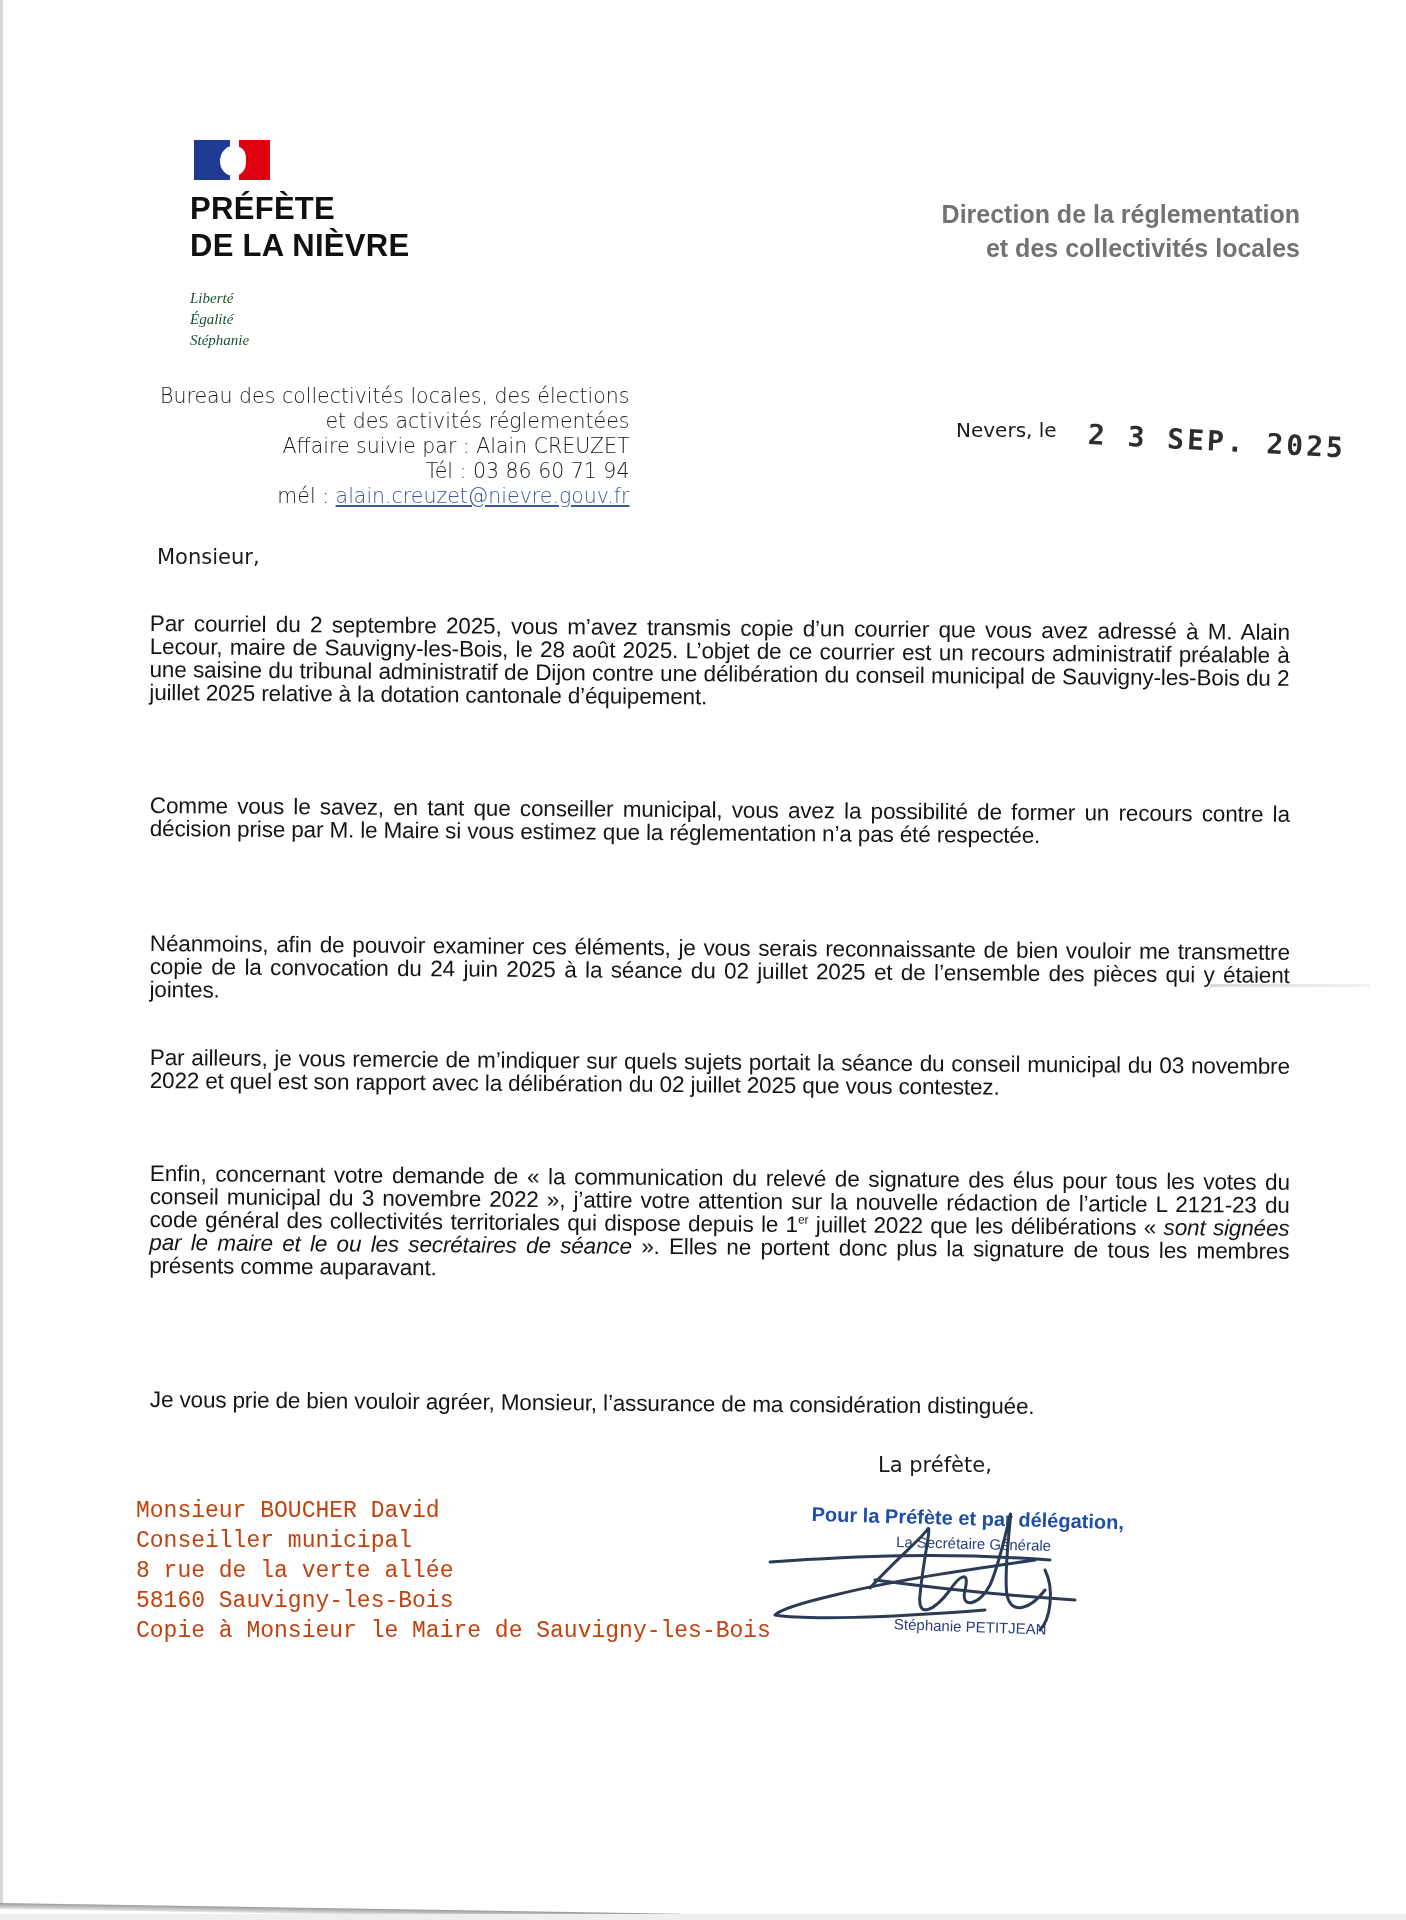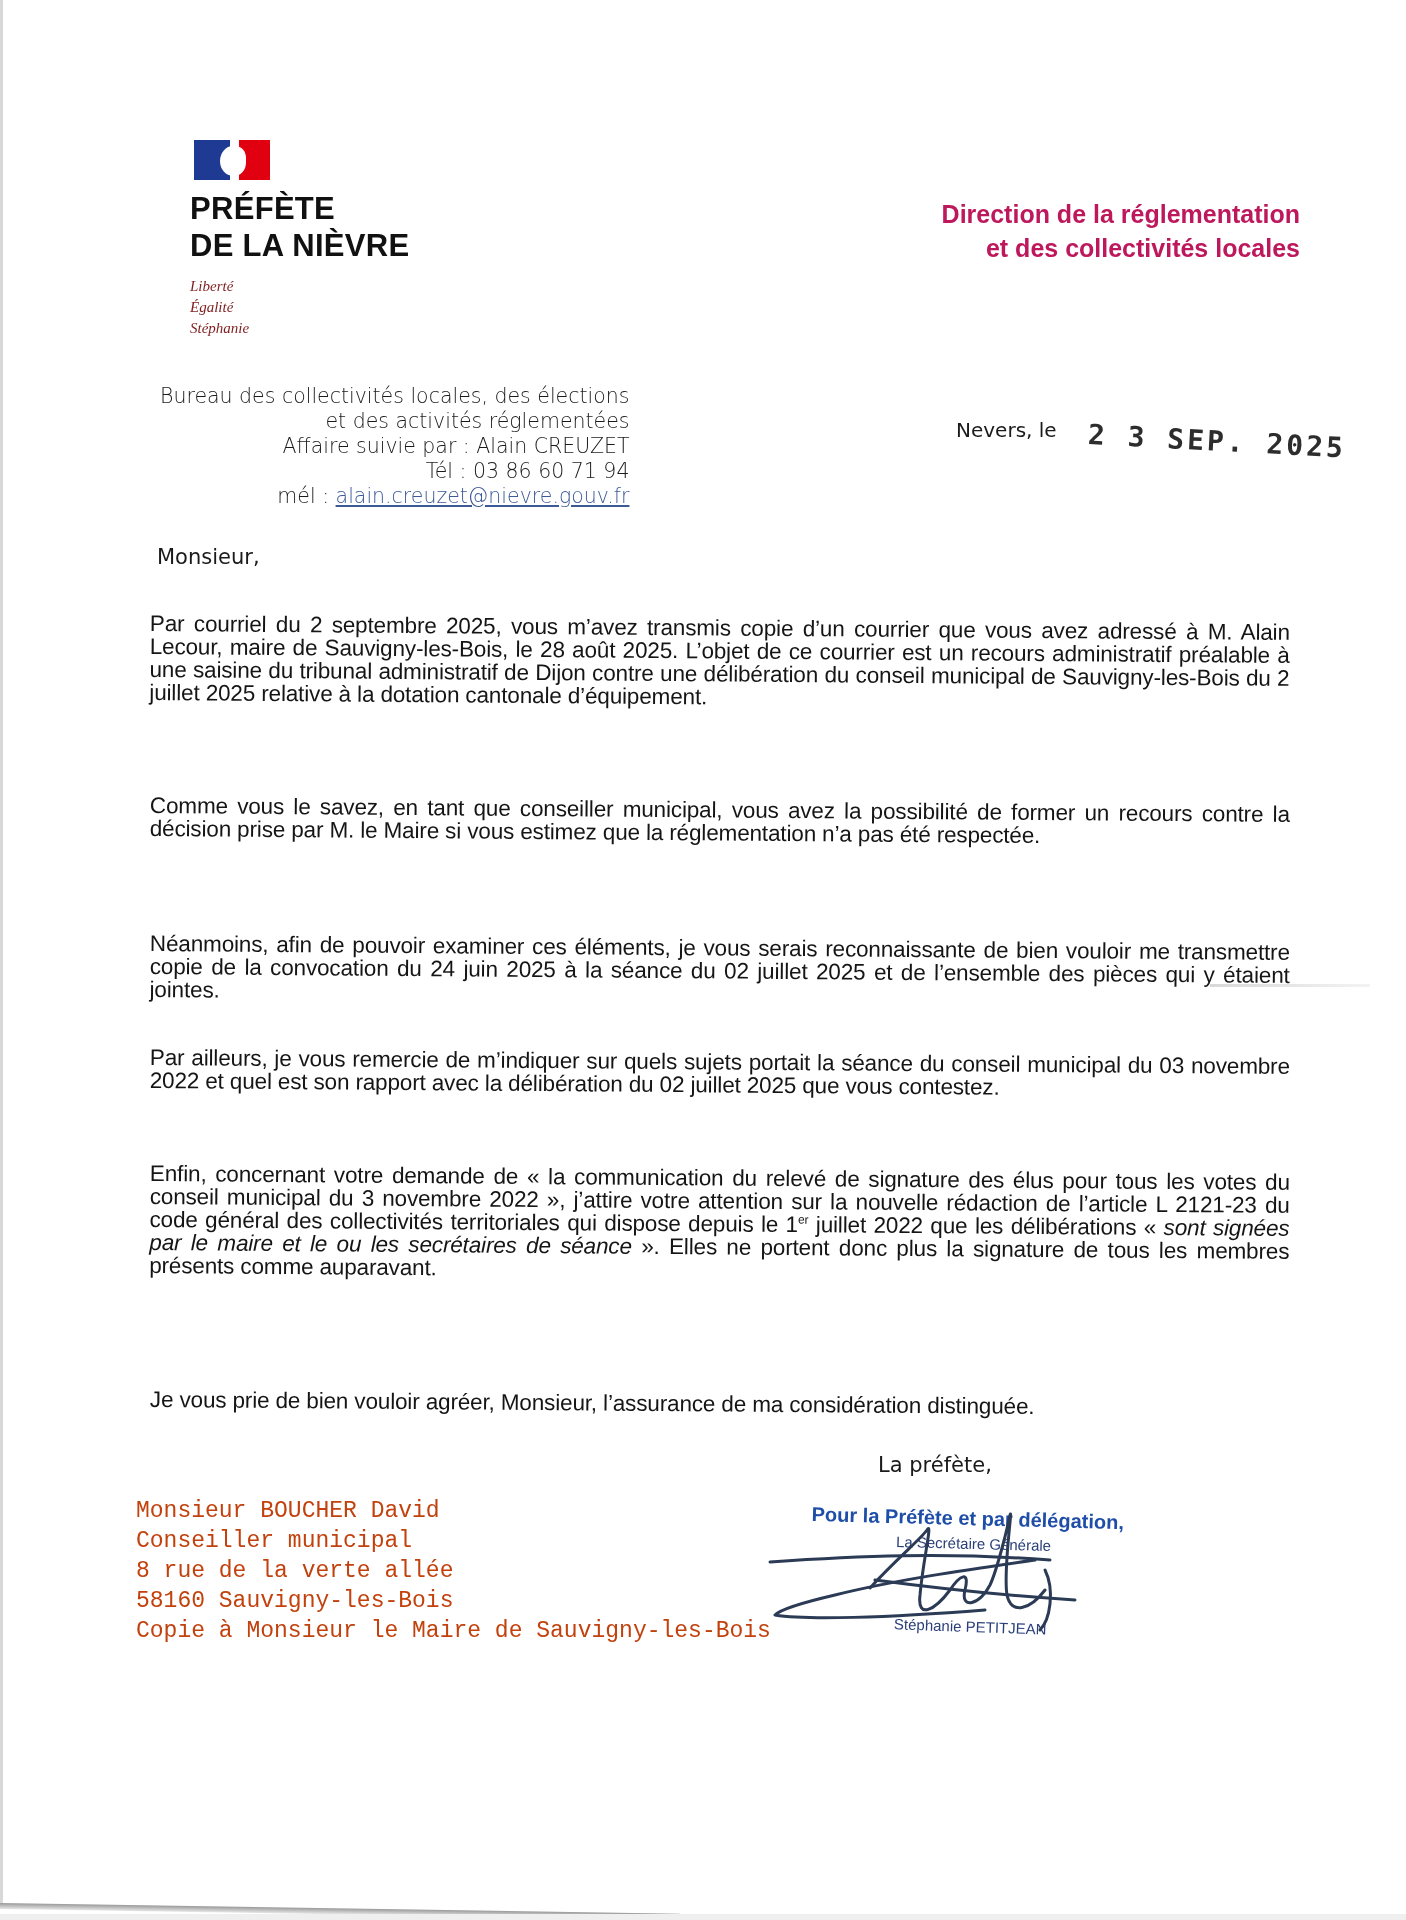--- a/index.html
+++ b/index.html
@@ -27,26 +27,26 @@
   }
   .marianne .blue { position: absolute; left: 0; top: 0; width: 36px; height: 40px; background: #1f3a93; }
   .marianne .red { position: absolute; left: 45px; top: 0; width: 31px; height: 40px; background: #e1000f; }
   .marianne .profile { position: absolute; left: 26px; top: 6px; width: 26px; height: 30px; background: #ffffff; border-radius: 50% 40% 45% 50%; }
   .prefecture-name {
     position: absolute; left: 190px; top: 190px; font-family: "Liberation Sans", sans-serif;
     font-weight: 700; font-size: 31px; line-height: 37px; color: #111; letter-spacing: 0.3px;
   }
   .prefecture-name div { white-space: nowrap; }
   .motto {
-    position: absolute; left: 190px; top: 276px; font-family: "Liberation Serif", serif;
-    font-style: italic; font-size: 15px; line-height: 21px; color: #7f1d1d;
+    position: absolute; left: 190px; top: 288px; font-family: "Liberation Serif", serif;
+    font-style: italic; font-size: 15px; line-height: 21px; color: #14532d;
   }
   .direction {
     position: absolute; right: 106px; top: 197px; text-align: right;
-    font-family: "Liberation Sans", sans-serif; font-weight: 700; font-size: 25px; line-height: 34px; color: #be185d;
+    font-family: "Liberation Sans", sans-serif; font-weight: 700; font-size: 25px; line-height: 34px; color: #737373;
   }
 
   
   .bureau {
     position: absolute; left: 160px; top: 384px; font-size: 20.5px; line-height: 25px; color: #1a1a1a;
     font-family: "DejaVu Sans", sans-serif; font-weight: 300;
   }
   .bureau div { white-space: nowrap; text-align: right; }
   .bureau a { color: #3d5a98; text-decoration: underline; }
 

